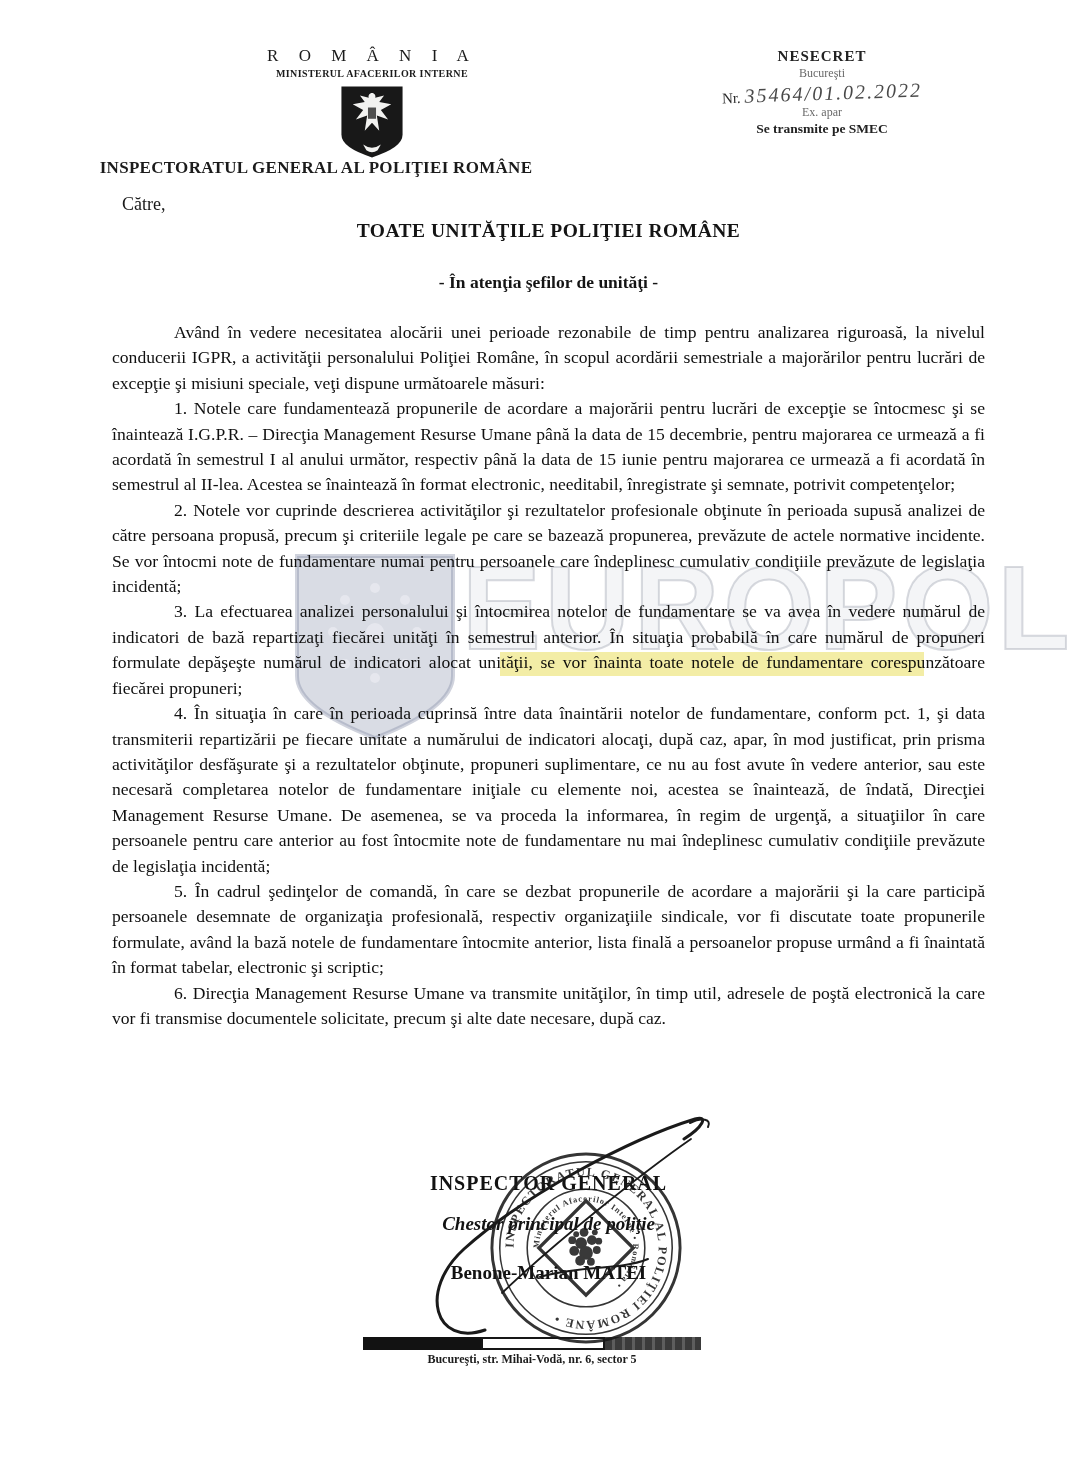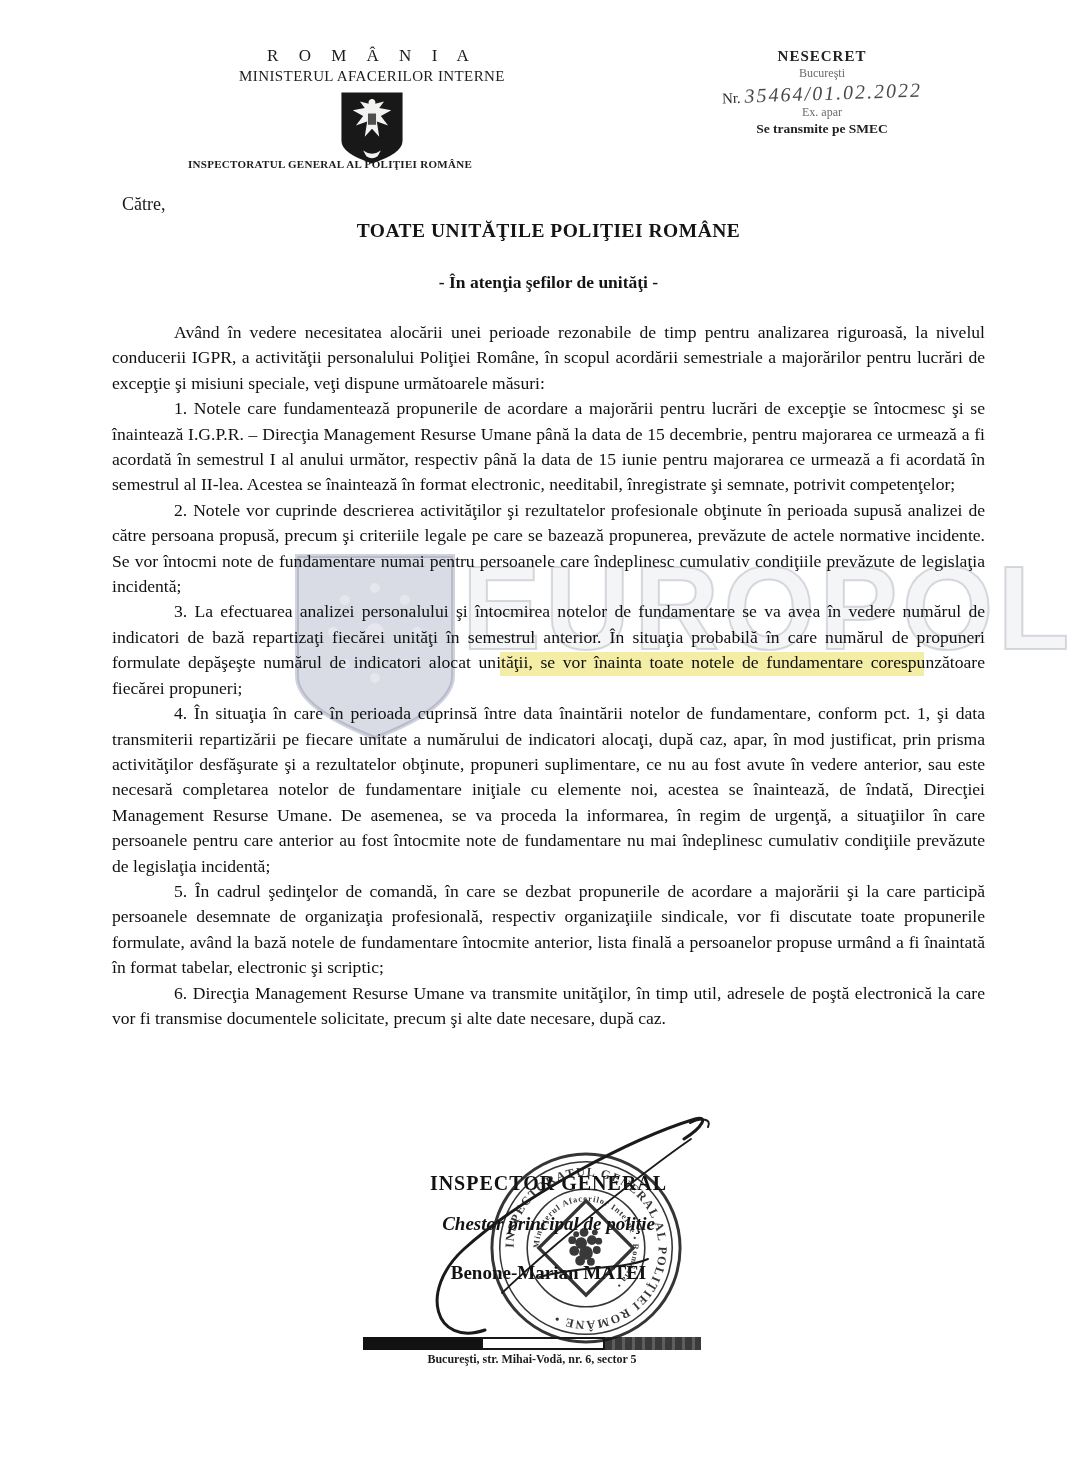--- a/index.html
+++ b/index.html
@@ -5,24 +5,24 @@
   html,body{margin:0;padding:0;}
   body{background:#e8e8e8;}
   #page{
     position:relative; width:1080px; height:1476px; margin:0 auto;
     background:#ffffff; overflow:hidden;
     font-family:"Liberation Serif", serif; color:#151515;
   }
   
   .hdr-left{position:absolute; left:188px; top:46px; width:368px; text-align:center;}
   .country{font-size:17px; font-weight:normal; letter-spacing:8px; color:#1b1b1b;}
-  .ministry{font-size:15px; font-weight:normal; letter-spacing:.4px; margin-top:2px; color:#1b1b1b;}
+  .ministry{font-size:10px; font-weight:bold; letter-spacing:.4px; margin-top:2px; color:#1b1b1b;}
   .emblem{margin:6px auto 4px auto; width:78px; height:74px; display:block;}
-  .inspectorate{position:absolute; left:110px; top:158px; width:440px; text-align:center;
-    font-size:11px; font-weight:bold; letter-spacing:.3px; color:#1b1b1b;}
+  .inspectorate{position:absolute; left:96px; top:158px; width:440px; text-align:center;
+    font-size:17px; font-weight:bold; letter-spacing:.3px; color:#1b1b1b;}
   
   .hdr-right{position:absolute; left:702px; top:48px; width:240px; text-align:center;}
   .classif{font-size:15px; font-weight:bold; letter-spacing:1px; color:#222;}
   .city{font-size:12px; color:#333; opacity:.75; margin-top:1px;}
   .regline{margin-top:1px; white-space:nowrap; transform:rotate(-2deg); color:#2a2a2a;}
   .regline .prefix{font-size:15px;}
   .regline .number{font-size:20px; font-style:italic; letter-spacing:2px; opacity:.85;}
   .exunic{font-size:12px; color:#333; opacity:.75; margin-top:0px;}
   .smec{font-size:13.5px; font-weight:bold; margin-top:1px; color:#222;}
   

